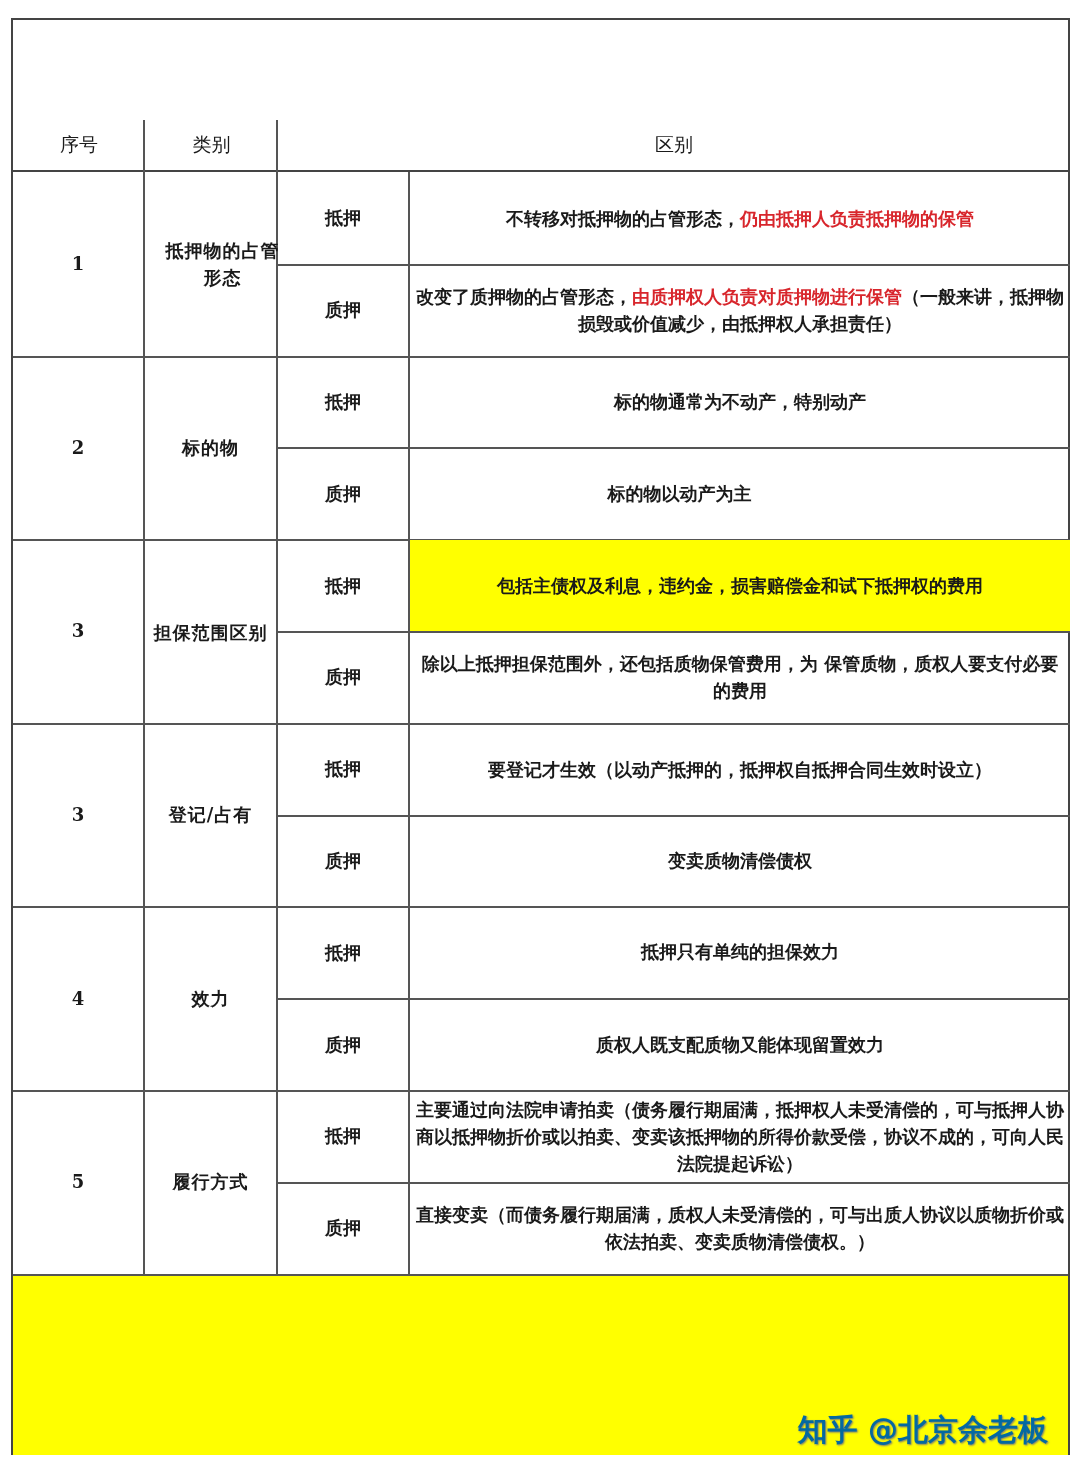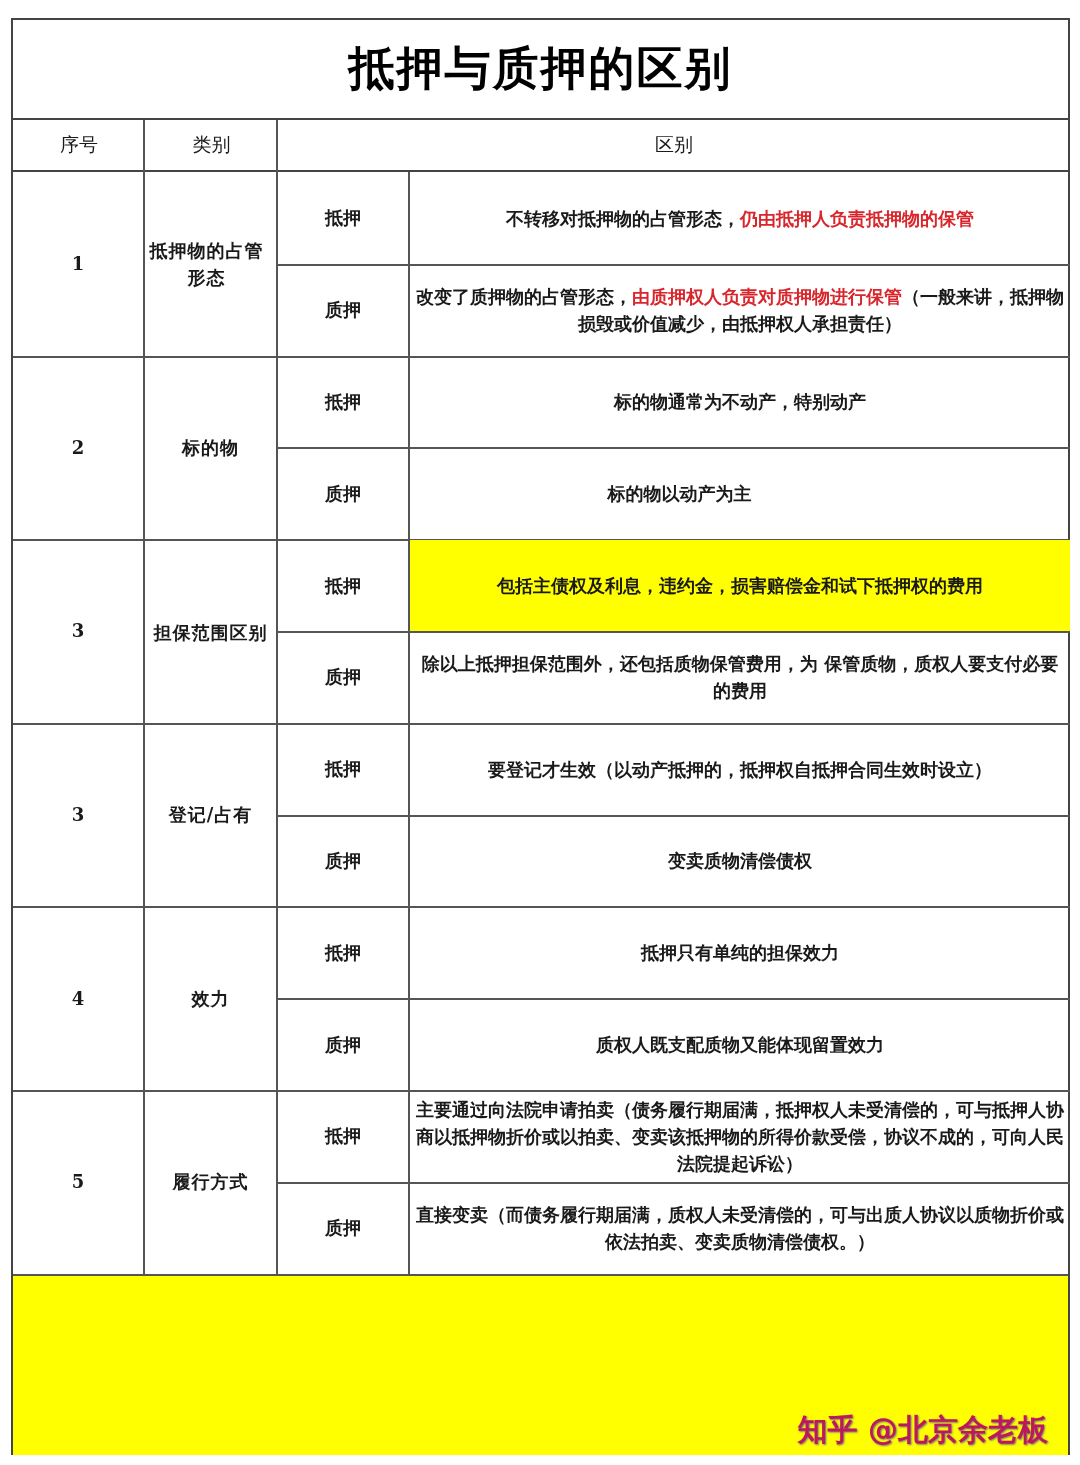--- a/index.html
+++ b/index.html
@@ -20,40 +20,39 @@
   .cell { position:absolute; display:flex; align-items:center; justify-content:center;
           text-align:center; box-sizing:border-box; font-weight:bold; font-size:18px; line-height:27px; }
   .cell.num { font-size:18px; }
   .hl { background:#ffff00;justify-content:center; }
   .red { color:#d8262c; }
   .footer { position:absolute; left:0; top:1254px; width:100%; height:181px;
             background:#ffff00; box-sizing:border-box; border-top:2px solid #555;
             display:flex; align-items:center; justify-content:center; text-align:center;
             padding:0 6px; font-weight:bold; font-size:18.5px; line-height:27px; }
   .watermark { position:absolute; right:20px; bottom:12px; font-family:"DejaVu Sans","Liberation Sans",sans-serif;
-               font-size:30px; color:#be185d; text-shadow:1px 1px 2px #777; }
+               font-size:30px; color:#0369a1; text-shadow:1px 1px 2px #777; }
 </style>
 </head>
 <body>
 
 <div class="sheet">
-  <div class="title">抵押与质押的区别</div>
 
   <div class="hdr" style="left:132px;width:133px;">类别</div>
   <div class="hdr" style="left:0;width:132px;">序号</div>
   <div class="hdr" style="left:265px;width:792px;">区别</div>
 
   <div class="vline" style="left:130px;top:100px;height:1154px;"></div>
   <div class="vline" style="left:263px;top:100px;height:1154px;"></div>
   <div class="vline" style="left:395px;top:152px;height:1102px;"></div>
 
   <div id="rows">
       <div class="hline" style="left:263px;width:794px;top:243.8px;"></div>
       <div class="cell num" style="left:0;top:152px;width:130px;height:183.6px;">1</div>
-      <div class="cell" style="left:128px;top:152px;width:131px;height:183.6px;padding:0 8px;letter-spacing:1px;">抵押物的占管形态</div>
+      <div class="cell" style="left:144px;top:152px;width:131px;height:183.6px;padding:0 8px;letter-spacing:1px;">抵押物的占管形态</div>
       <div class="cell" style="left:265px;top:152px;width:130px;height:91.8px;">抵押</div>
       <div class="cell" style="left:397px;top:153px;width:660px;height:90.8px;padding:0 4px;">
         <span><span>不转移对抵押物的占管形态，</span><span class="red">仍由抵押人负责抵押物的保管</span></span>
       </div>
       <div class="cell" style="left:265px;top:243.8px;width:130px;height:91.8px;">质押</div>
       <div class="cell" style="left:397px;top:244.8px;width:660px;height:90.8px;padding:0 4px;">
         <span><span>改变了质押物的占管形态，</span><span class="red">由质押权人负责对质押物进行保管</span><span>（一般来讲，抵押物损毁或价值减少，由抵押权人承担责任）</span></span>
       </div>
       <div class="hline" style="left:0;width:1057px;top:335.6px;"></div>
       <div class="hline" style="left:263px;width:794px;top:427.40000000000003px;"></div>
@@ -89,21 +88,21 @@
       </div>
       <div class="cell" style="left:265px;top:794.5999999999999px;width:130px;height:91.8px;">质押</div>
       <div class="cell" style="left:397px;top:795.5999999999999px;width:660px;height:90.8px;padding:0 4px;">
         <span><span>变卖质物清偿债权</span></span>
       </div>
       <div class="hline" style="left:0;width:1057px;top:886.4px;"></div>
       <div class="hline" style="left:263px;width:794px;top:978.1999999999999px;"></div>
       <div class="cell num" style="left:0;top:886.4px;width:130px;height:183.6px;">4</div>
       <div class="cell" style="left:132px;top:886.4px;width:131px;height:183.6px;padding:0 8px;letter-spacing:1px;">效力</div>
       <div class="cell" style="left:265px;top:886.4px;width:130px;height:91.8px;">抵押</div>
-      <div class="cell" style="left:397px;top:887.4px;width:660px;height:90.8px;padding:0 4px;">
+      <div class="cell" style="left:397px;top:887.4px;width:660px;height:90.8px;padding:0 4px;font-family:Liberation Serif, serif;">
         <span><span>抵押只有单纯的担保效力</span></span>
       </div>
       <div class="cell" style="left:265px;top:978.1999999999999px;width:130px;height:91.8px;">质押</div>
       <div class="cell" style="left:397px;top:979.1999999999999px;width:660px;height:90.8px;padding:0 4px;">
         <span><span>质权人既支配质物又能体现留置效力</span></span>
       </div>
       <div class="hline" style="left:0;width:1057px;top:1070px;"></div>
       <div class="hline" style="left:263px;width:794px;top:1161.8px;"></div>
       <div class="cell num" style="left:0;top:1070px;width:130px;height:183.6px;">5</div>
       <div class="cell" style="left:132px;top:1070px;width:131px;height:183.6px;padding:0 8px;letter-spacing:1px;">履行方式</div>

